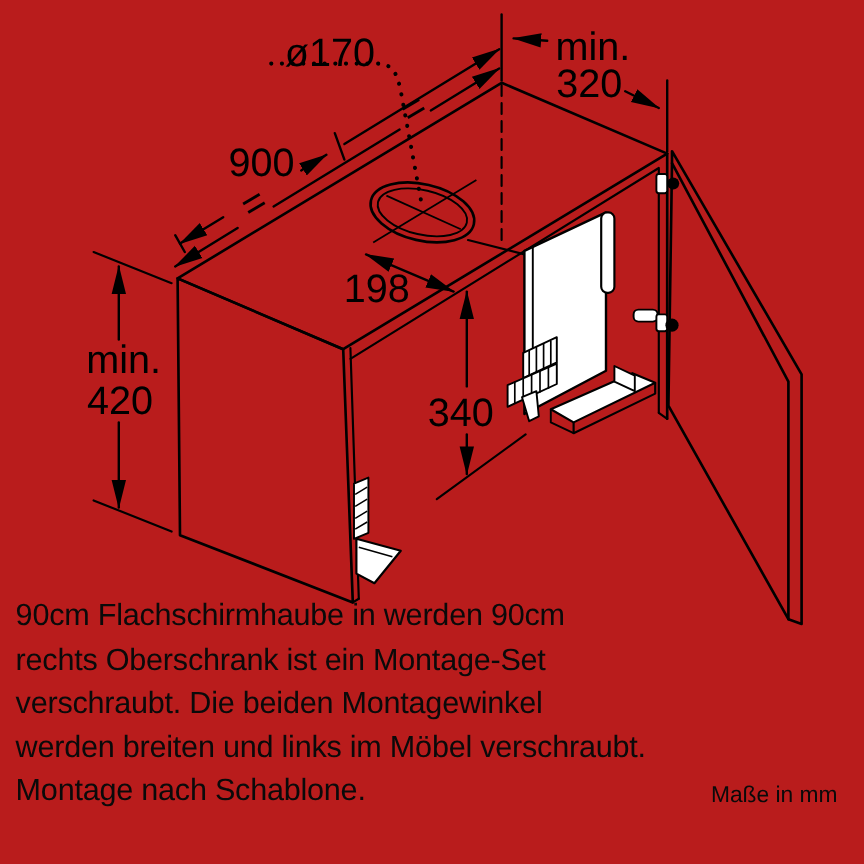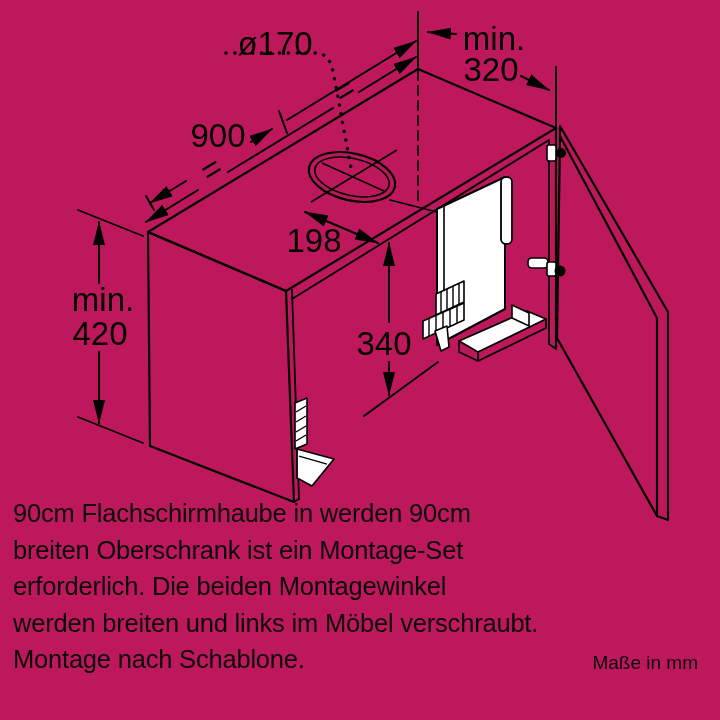--- a/index.html
+++ b/index.html
@@ -1,16 +1,16 @@
 <!DOCTYPE html>
 <html><head>
 <meta charset="utf-8">
 <style>
   html,body{margin:0;padding:0;background:#fff;}
-  .stage{position:relative;width:720px;height:720px;background:#be185d;overflow:hidden;
+  .stage{position:relative;width:720px;height:720px;background:#b91c1c;overflow:hidden;
          font-family:"Liberation Sans",sans-serif;}
   .stage svg{position:absolute;left:0;top:0;}
   .dimtext{font-family:"Liberation Sans",sans-serif;font-size:33px;fill:#000;}
   .caption{position:absolute;left:13px;top:495px;width:700px;
            font-size:25.5px;line-height:36.6px;color:#0a0a0a;letter-spacing:-0.2px;}
   .units-note{position:absolute;top:652px;right:22px;font-size:19px;color:#0a0a0a;}
 </style>
 </head>
 <body>
 
@@ -133,20 +133,20 @@
   <g stroke="#000" fill="none" stroke-width="2" stroke-linecap="round">
     <path d="M364,416 L438,362" stroke-width="1.8"></path>
     <path d="M389,322 L389,243" marker-end="url(#arr)"></path>
     <path d="M389,362 L389,395" marker-end="url(#arr)"></path>
     <text class="dimtext" x="384" y="355" text-anchor="middle" stroke="none" fill="#000">340</text>
   </g>
 </svg>
 
   <div class="caption">
     <div>90cm Flachschirmhaube in werden 90cm</div>
-    <div>breiten Oberschrank ist ein Montage-Set</div>
-    <div>erforderlich. Die beiden Montagewinkel</div>
+    <div>rechts Oberschrank ist ein Montage-Set</div>
+    <div>verschraubt. Die beiden Montagewinkel</div>
     <div>werden breiten und links im Möbel verschraubt.</div>
     <div>Montage nach Schablone.</div>
   </div>
   <div class="units-note">Maße in mm</div>
 
 </div>
 
 </body></html>

